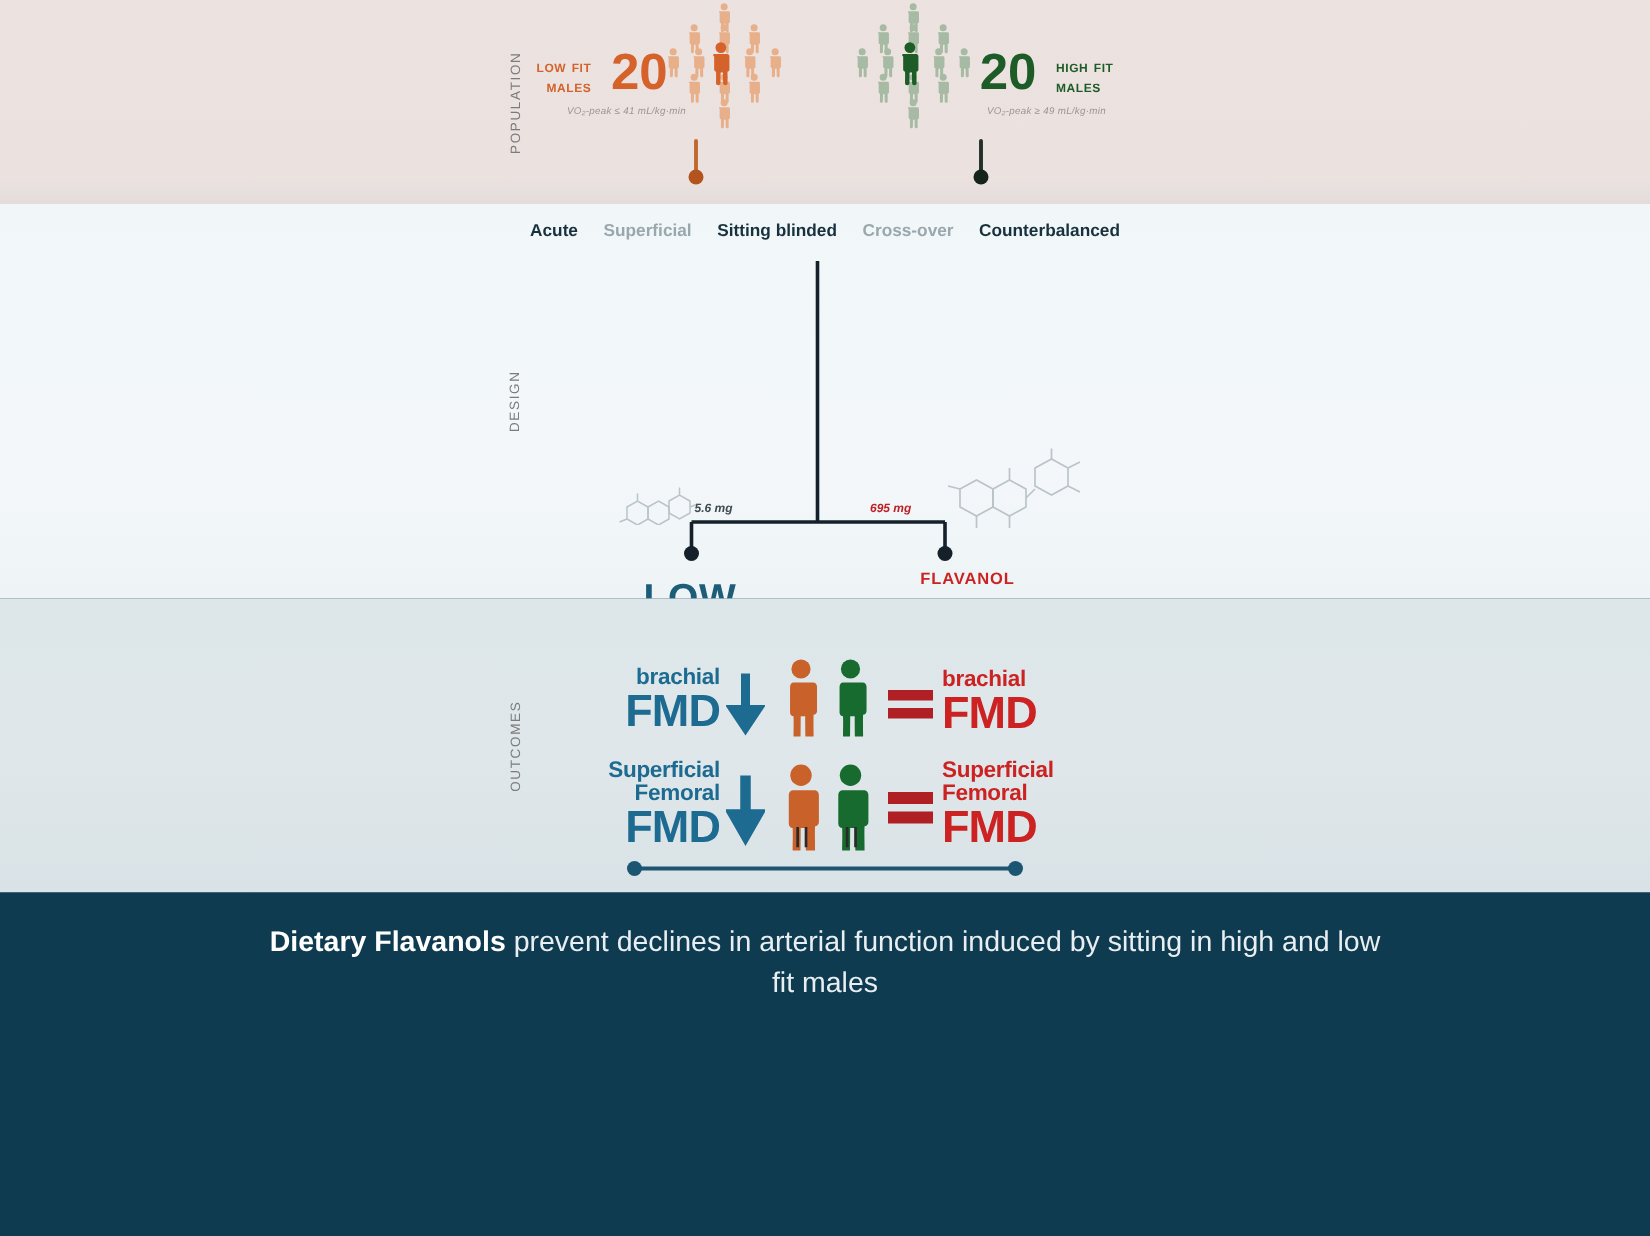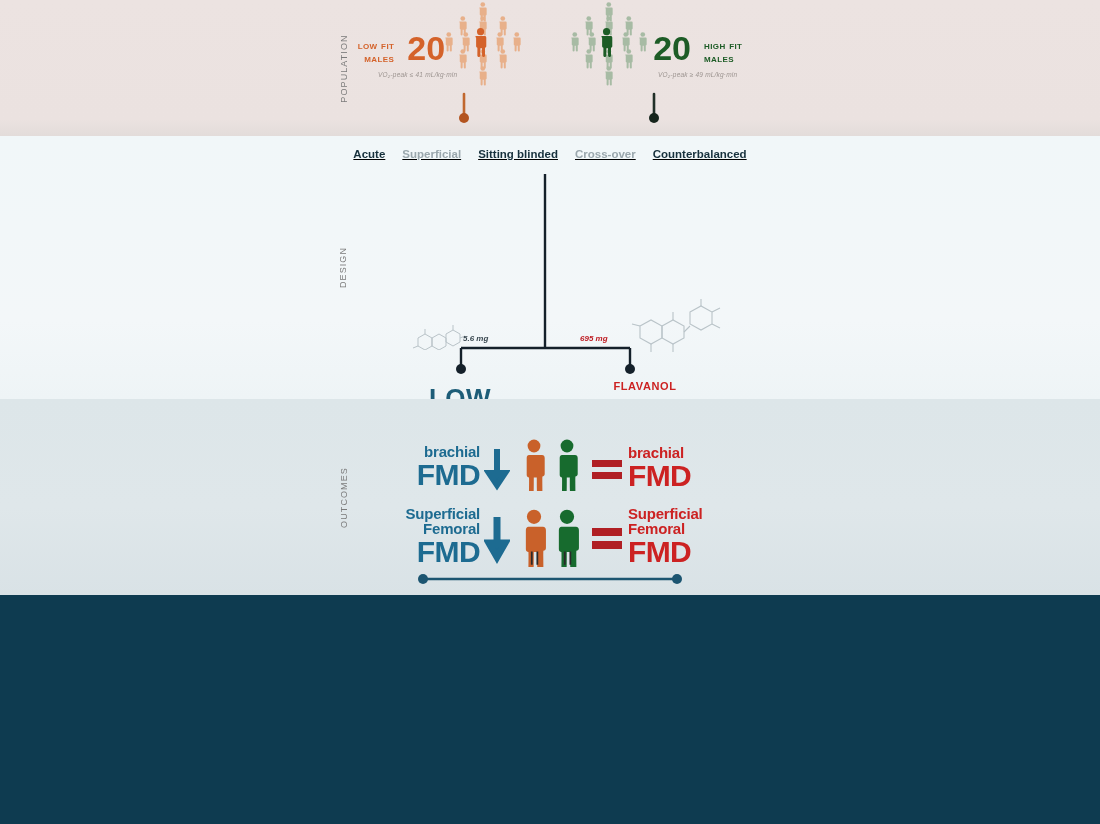--- a/index.html
+++ b/index.html
@@ -81,21 +81,21 @@
   .ppl-cluster { position:relative; width:82px; height:92px; }
   .ppl-cluster svg { position:absolute; left:0; top:0; }
 
   
   .pin { position:absolute; }
 
   
   .design-tags {
     position:absolute; top:12px; left:0; width:100%;
     display:flex; justify-content:center; gap:17px;
-    font-size:11.5px; font-weight:bold;text-decoration:underline;
+    font-size:11.5px; font-weight:bold;
   }
   .tag-dark  { color:#17313d; }
   .tag-light { color:#9aa7ad; }
 
   
   .tree { position:absolute; left:0; top:0; width:100%; height:100%; }
 
   .dose-lbl {
     position:absolute; font-size:8px; font-style:italic; font-weight:bold;
     white-space:nowrap;
@@ -566,14 +566,19 @@
 
     <div class="dumbbell">
       <svg width="266" height="12" viewBox="0 0 266 12">
         <line x1="6" y1="6" x2="260" y2="6" stroke="#1c5571" stroke-width="2.6"></line>
         <circle cx="6" cy="6" r="5" fill="#1c5571"></circle>
         <circle cx="260" cy="6" r="5" fill="#1c5571"></circle>
       </svg>
     </div>
   </div>
 
+  <div class="band band-footer">
+    <div class="caption">
+      <b>Dietary Flavanols</b><span> prevent declines in arterial function induced by sitting in high and low fit males</span>
+    </div>
+  </div>
 
 </div>
 
 </body></html>

